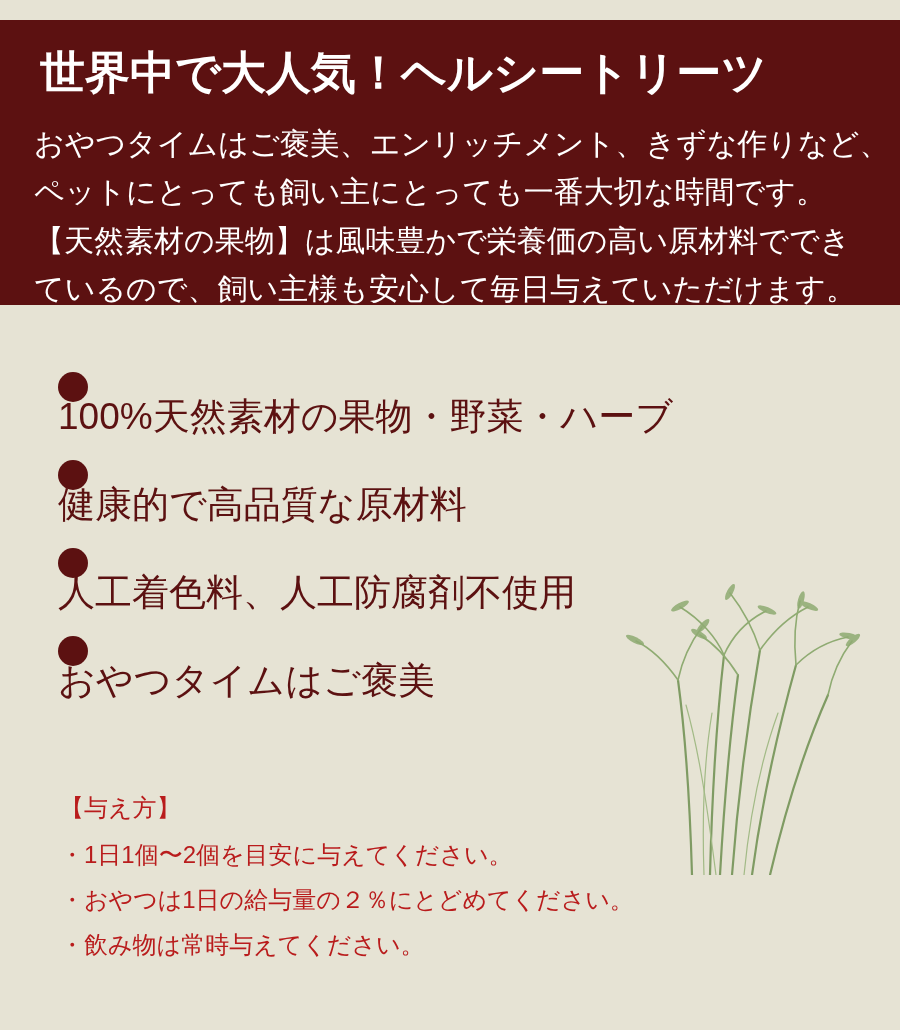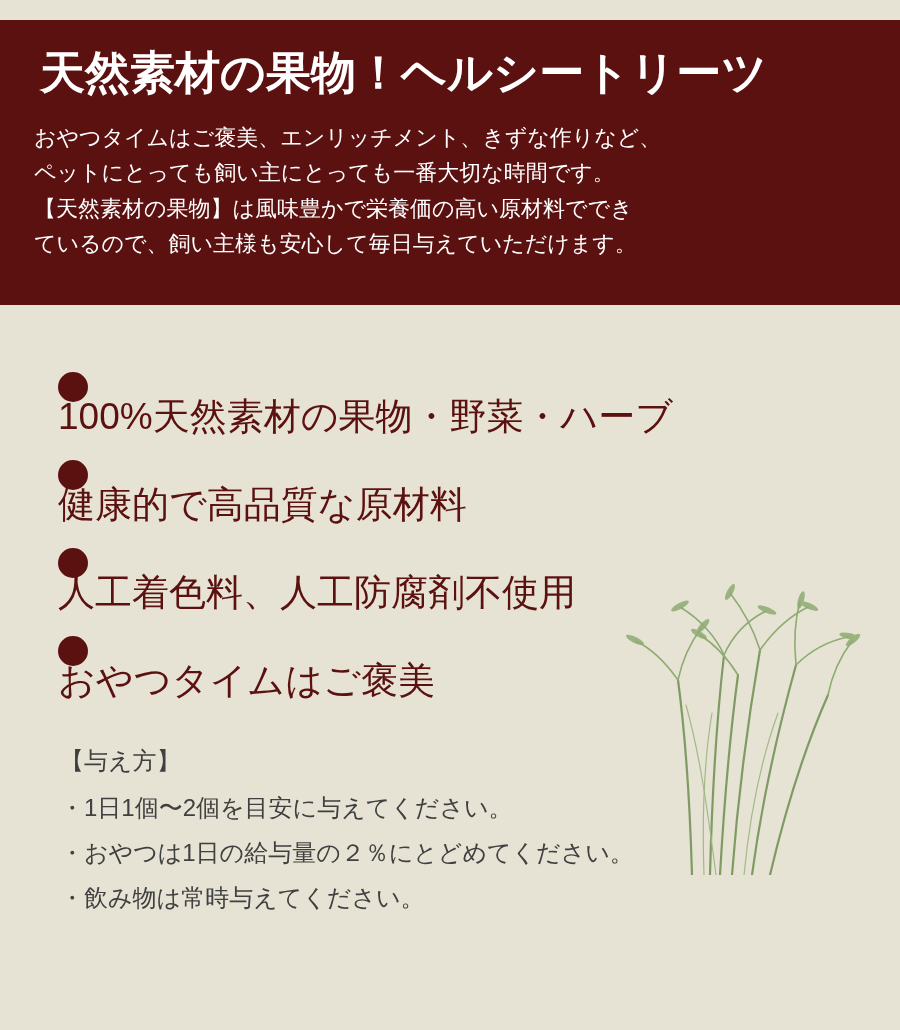--- a/index.html
+++ b/index.html
@@ -37,21 +37,21 @@
     color: #ffffff;
     font-size: 45px;
     font-weight: bold;
     letter-spacing: 0px;
     line-height: 1.1;
     margin: 0 0 22px 6px;
     white-space: nowrap;
   }
   .banner-body {
     color: #ffffff;
-    font-size: 22px;
+    font-size: 30px;
     line-height: 1.62;
     margin: 0;
     letter-spacing: 0px;
   }
   .banner-body p {
     margin: 0;
     white-space: nowrap;
   }
 
   
@@ -83,23 +83,23 @@
     top: 4px;
   }
   .bullet-text {
     display: inline-block;
   }
 
   
   .feeding {
     position: absolute;
     left: 60px;
-    top: 743px;
+    top: 790px;
     width: 790px;
-    color: #404040;
+    color: #b91c1c;
   }
   .feeding-title {
     font-size: 24px;
     line-height: 1.5;
     margin: 0 0 10px 0;
     white-space: nowrap;
   }
   .feeding-line {
     font-size: 24px;
     line-height: 1.55;
@@ -116,21 +116,21 @@
     height: 330px;
     pointer-events: none;
   }
 </style>
 </head>
 <body>
 
 <div class="page">
 
   <div class="banner">
-    <div class="banner-title">天然素材の果物！ヘルシートリーツ</div>
+    <div class="banner-title">世界中で大人気！ヘルシートリーツ</div>
     <div class="banner-body">
       <p>おやつタイムはご褒美、エンリッチメント、きずな作りなど、</p>
       <p>ペットにとっても飼い主にとっても一番大切な時間です。</p>
       <p>【天然素材の果物】は風味豊かで栄養価の高い原材料ででき</p>
       <p>ているので、飼い主様も安心して毎日与えていただけます。</p>
     </div>
   </div>
 
   <div class="bullets">
     <div class="bullet-row">

